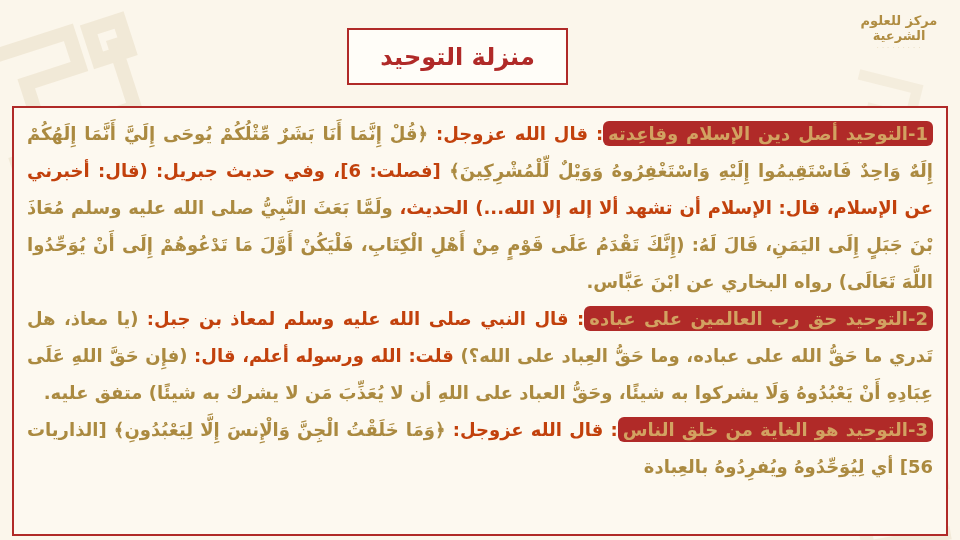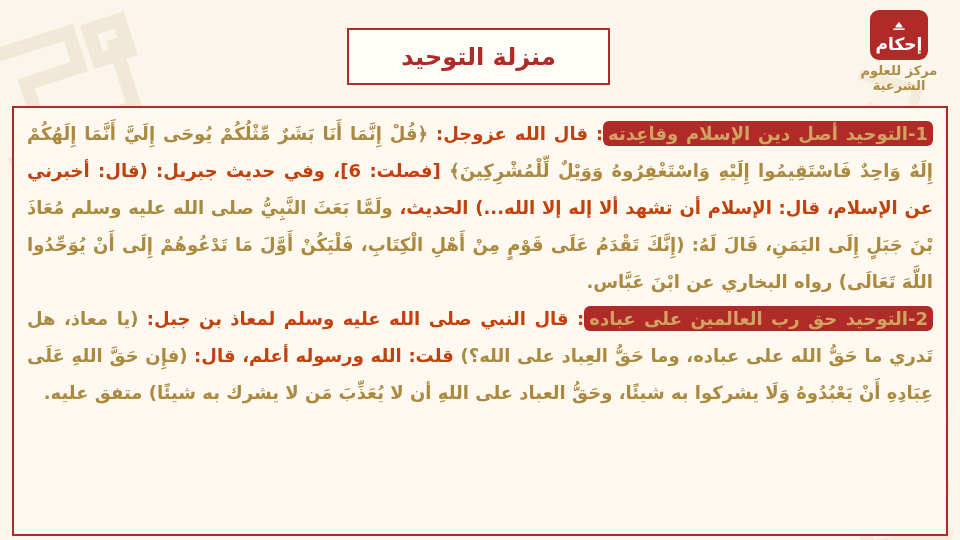--- a/index.html
+++ b/index.html
@@ -2,21 +2,21 @@
 <html><head>
 <meta charset="utf-8">
 <style>
   * { margin:0; padding:0; box-sizing:border-box; }
   html,body { width:960px; height:540px; overflow:hidden; }
   body { background:#fbf6eb; font-family:"DejaVu Sans", sans-serif; position:relative; }
 
   .pattern { position:absolute; z-index:0; opacity:.5; }
 
   .title-box {
-    position:absolute; top:28px; left:347px; width:263px; height:57px;
+    position:absolute; top:28px; left:347px; width:221px; height:57px;
     background:#fffdf8; border:2px solid #b02a28;
     display:flex; align-items:center; justify-content:center; z-index:2;
   }
   .title-box h1 { color:#b02a28; font-size:24px; font-weight:bold; }
 
   .logo { position:absolute; top:10px; right:18px; width:86px; text-align:center; z-index:2; }
   .logo-mark {
     width:58px; height:50px; margin:0 auto; background:#b02a28; border-radius:9px;
     color:#fff; display:flex; flex-direction:column; align-items:center; justify-content:center;
   }
@@ -60,29 +60,21 @@
     <path d="M10 70 h24 v20 h44"></path>
     <rect x="68" y="12" width="16" height="16"></rect>
   </g>
 </svg>
 
 <div class="title-box">
   <h1>منزلة التوحيد</h1>
 </div>
 
 <div class="logo">
-  <div class="logo-mark">
-    <span>
-      <svg width="16" height="10" viewBox="0 0 20 12">
-        <path d="M10 0 C10 3 5.5 4.5 5.5 8 L14.5 8 C14.5 4.5 10 3 10 0 Z" fill="#ffffff"></path>
-        <rect x="3" y="9" width="14" height="2" fill="#ffffff"></rect>
-      </svg>
-    </span>
-    <span class="logo-name">إحكام</span>
-  </div>
   <div class="logo-sub">مركز للعلوم الشرعية</div>
   <div class="logo-fine">· · · · · · · · ·</div>
 </div>
 
 <div class="content-box" id="content">
     <p class="section"><span class="chip">1-التوحيد أصل دين الإسلام وقاعِدته</span><span class="maroon">: قال الله عزوجل: </span><span class="gold">﴿قُلْ إِنَّمَا أَنَا بَشَرٌ مِّثْلُكُمْ يُوحَى إِلَيَّ أَنَّمَا إِلَهُكُمْ إِلَهٌ وَاحِدٌ فَاسْتَقِيمُوا إِلَيْهِ وَاسْتَغْفِرُوهُ وَوَيْلٌ لِّلْمُشْرِكِينَ﴾ </span><span class="maroon">[فصلت: 6]، وفي حديث جبريل: (قال: أخبرني عن الإسلام، قال: الإسلام أن تشهد ألا إله إلا الله...) الحديث، </span><span class="gold">ولَمَّا بَعَثَ النَّبِيُّ صلى الله عليه وسلم مُعَاذَ بْنَ جَبَلٍ إِلَى اليَمَنِ، قَالَ لَهُ: (إِنَّكَ تَقْدَمُ عَلَى قَوْمٍ مِنْ أَهْلِ الْكِتَابِ، فَلْيَكُنْ أَوَّلَ مَا تَدْعُوهُمْ إِلَى أَنْ يُوَحِّدُوا اللَّهَ تَعَالَى) رواه البخاري عن ابْنَ عَبَّاس.</span></p>
     <p class="section"><span class="chip">2-التوحيد حق رب العالمين على عباده</span><span class="maroon">: قال النبي صلى الله عليه وسلم لمعاذ بن جبل: </span><span class="gold">(يا معاذ، هل تَدري ما حَقُّ الله على عباده، وما حَقُّ العِباد على الله؟) </span><span class="maroon">قلت: الله ورسوله أعلم، قال: </span><span class="gold">(فإِن حَقَّ اللهِ عَلَى عِبَادِهِ أَنْ يَعْبُدُوهُ وَلَا يشركوا به شيئًا، وحَقُّ العباد على اللهِ أن لا يُعَذِّبَ مَن لا يشرك به شيئًا) متفق عليه.</span></p>
+    <p class="section"><span class="chip">3-التوحيد هو الغاية من خلق الناس</span><span class="maroon">: قال الله عزوجل: </span><span class="gold">﴿وَمَا خَلَقْتُ الْجِنَّ وَالْإِنسَ إِلَّا لِيَعْبُدُونِ﴾ [الذاريات 56] أي لِيُوَحِّدُوهُ ويُفرِدُوهُ بالعِبادة</span></p>
   </div>
 
 </body></html>

